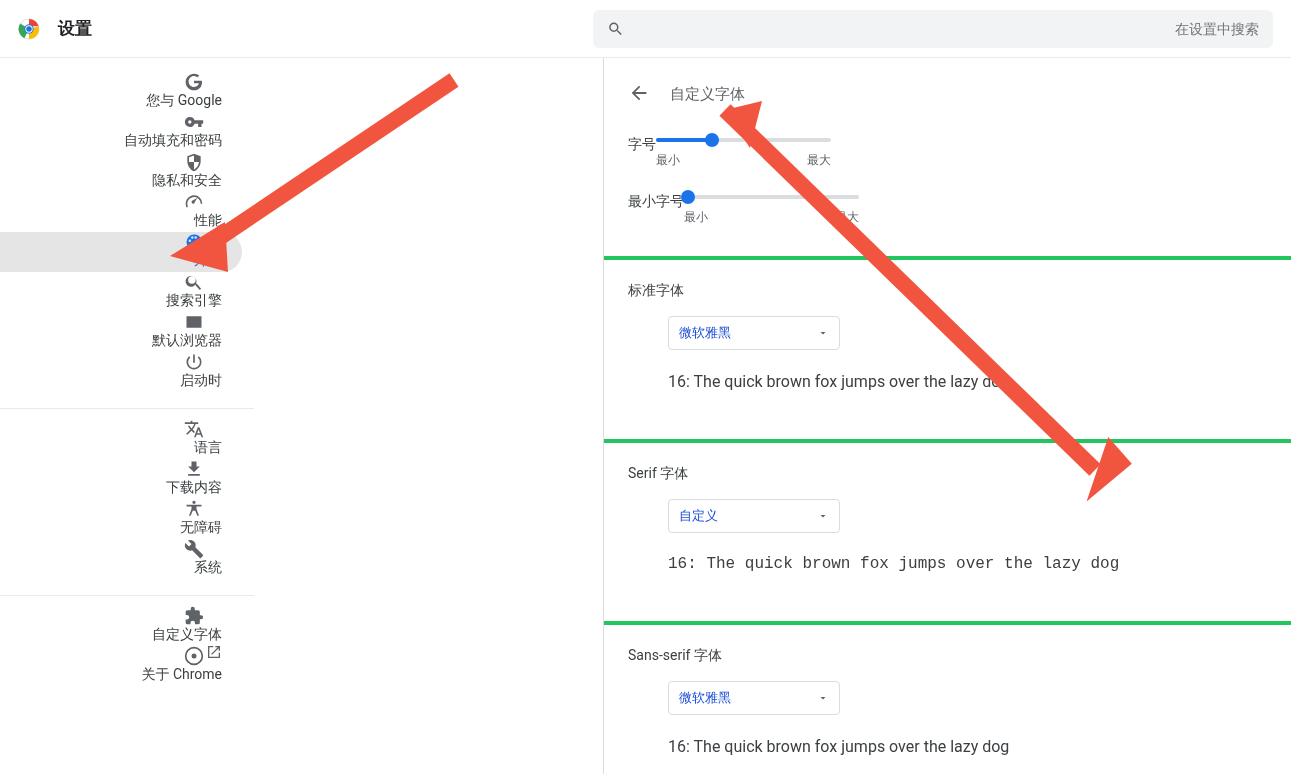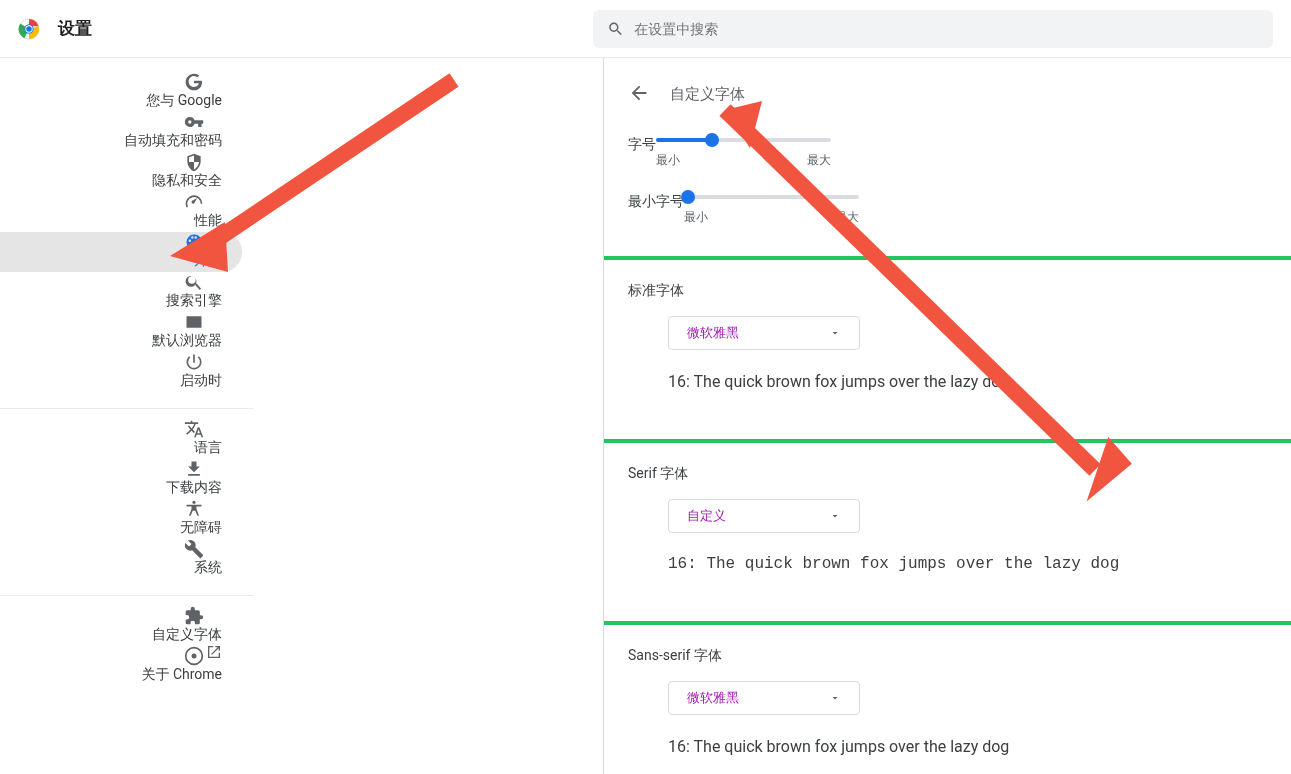--- a/index.html
+++ b/index.html
@@ -37,21 +37,21 @@
     background: #f1f3f4;
     border-radius: 6px;
     display: flex;
     align-items: center;
     padding: 0 14px;
     color: #5f6368;
   }
   .search-wrap svg { width: 18px; height: 18px; margin-right: 10px; fill: #5f6368; }
   .search-input {
     border: none; outline: none; background: transparent;
-    font-size: 14px; color: #b91c1c; width: 100%;
+    font-size: 14px; color: #b91c1c; width: 100%; text-align: right;
   }
   
   .layout { display: flex; height: calc(100% - 58px); }
   .sidebar {
     width: 255px;
     padding-top: 14px;
     border-right: 1px solid transparent;
     overflow: hidden;
   }
   .nav-group { padding-bottom: 10px; }
@@ -109,24 +109,24 @@
   .slider-thumb {
     position: absolute; top: -5px; width: 14px; height: 14px; background:#1a73e8;
     border-radius: 50%;
     transform: translateX(-50%);
   }
   .slider-labels { display:flex; justify-content:space-between; font-size:12px; color:#5f6368; margin-top:10px;}
   .font-section { border-top:4px solid #22c55e; padding: 22px 24px 30px 24px; margin-top: 18px;}
   .font-section-first { margin-top: 30px; }
   .font-section-title { font-size: 14px; color:#3c4043; margin-bottom: 16px;}
   .dropdown {
-    width: 192px; height: 34px;
+    width: 172px; height: 34px;
     border: 1px solid #dadce0; border-radius: 4px;
-    display:flex; align-items:center; padding: 0 18px;
-    font-size: 13px; color:#a21caf; cursor:pointer;
+    display:flex; align-items:center; padding: 0 10px;
+    font-size: 13px; color:#1d4ed8; cursor:pointer;
     margin-left: 40px;
     justify-content: space-between;
   }
   .dropdown svg { width:12px;height:12px; fill:#5f6368;}
   .sample-text { margin: 22px 0 0 40px; font-size: 16px; color:#3c4043; }
   .sample-serif { font-family: Consolas, "Courier New", monospace; }
   
   .arrow-svg {
     position: absolute;
     top: 0; left: 0;

